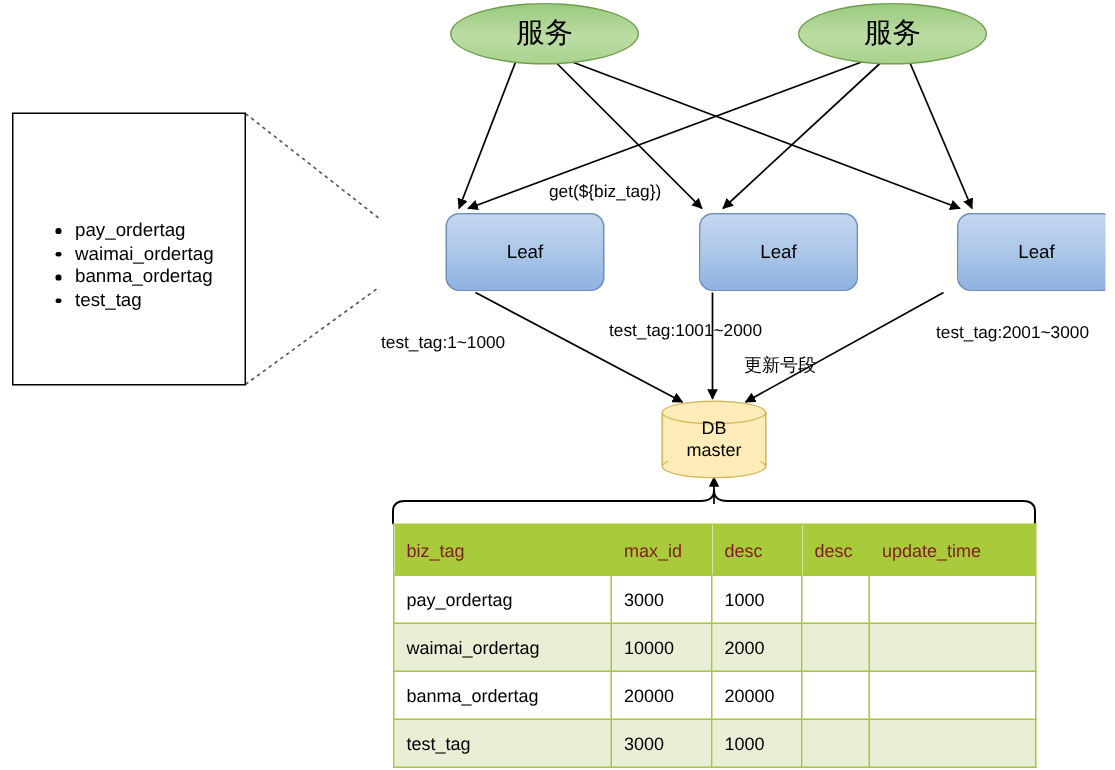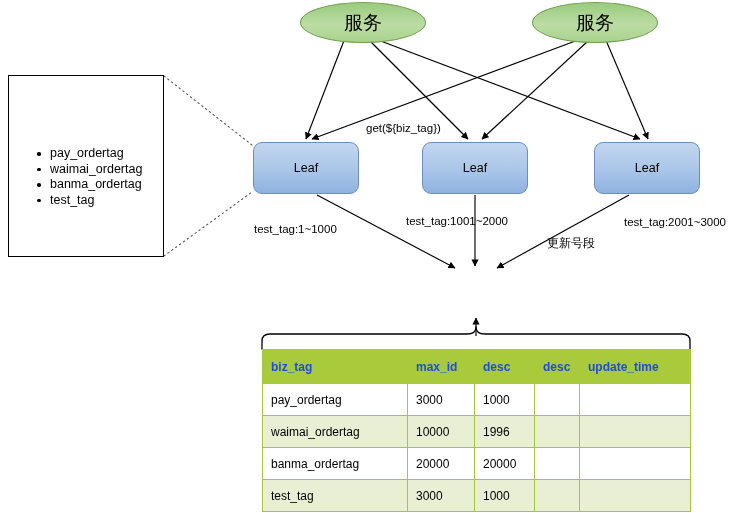--- a/index.html
+++ b/index.html
@@ -44,20 +44,21 @@
     font-size: 19px;
     line-height: 1;
   }
 
   .leaf-box {
     border-radius: 9px;
     border: 1px solid #6C8EBF;
     background: linear-gradient(to bottom, #C2D6EF 0%, #AFC9EA 45%, #8FB2E0 100%);
     color: #000000;
     font-size: 12.5px;
+    margin-left: 44px;
   }
 
   .db-cylinder {
     color: #000000;
     font-size: 12px;
     line-height: 1.25;
   }
   .db-cylinder .cyl-body {
     position: absolute;
     left: 0;
@@ -158,22 +159,22 @@
     border: 1px solid #A6C63B;
     padding: 0 8px;
     height: 31px;
     text-align: left;
     font-weight: normal;
     overflow: hidden;
     white-space: nowrap;
   }
   table.data-table thead th {
     background: #A9CB3B;
-    color: #1d4ed8;
-    font-weight: bold;
+    color: #7f1d1d;
+    font-weight: normal;
     height: 33px;
     border-color: #A9CB3B;
   }
   table.data-table tbody tr.odd td {
     background: #ffffff;
   }
   table.data-table tbody tr.even td {
     background: #E9EFD5;
   }
 </style>
@@ -228,39 +229,48 @@
   </div>
 
   <div class="node leaf-box" style="left:422px; top:142px; width:106px; height:52px;">
     <span>Leaf</span>
   </div>
 
   <div class="node leaf-box" style="left:594px; top:142px; width:106px; height:52px;">
     <span>Leaf</span>
   </div>
 
+  <div class="node db-cylinder" style="left:441px; top:267px; width:70px; height:52px;">
+    <div class="cyl-body"></div>
+    <div class="cyl-bottom"></div>
+    <div class="cyl-top"></div>
+    <div class="cyl-label">
+      <div>DB</div>
+      <div>master</div>
+    </div>
+  </div>
 
   <div class="tag-box" style="left:8px; top:75px; width:156px; height:182px;">
     <ul>
       <li>pay_ordertag</li>
       <li>waimai_ordertag</li>
       <li>banma_ordertag</li>
       <li>test_tag</li>
     </ul>
   </div>
 
   <div class="edge-label" style="left:366px; top:84px;margin-top:39px;">get(${biz_tag})</div>
 
   <div class="edge-label" style="left:254px; top:224px;">test_tag:1~1000</div>
 
   <div class="edge-label" style="left:396px; top:216px;margin-left:10px;">test_tag:1001~2000</div>
 
   <div class="edge-label" style="left:624px; top:217px;">test_tag:2001~3000</div>
 
-  <div class="edge-label cjk" style="left:547px; top:237px;">更新号段</div>
+  <div class="edge-label cjk" style="left:496px; top:237px;">更新号段</div>
 
   <div class="data-table-wrap" style="left:262px; top:349px; width:428px;">
     <table class="data-table">
       <colgroup>
         <col style="width:145px">
         <col style="width:67px">
         <col style="width:60px">
         <col style="width:45px">
         <col style="width:111px">
       </colgroup>
@@ -277,21 +287,21 @@
         <tr class="odd">
           <td>pay_ordertag</td>
           <td>3000</td>
           <td>1000</td>
           <td></td>
           <td></td>
         </tr>
         <tr class="even">
           <td>waimai_ordertag</td>
           <td>10000</td>
-          <td>1996</td>
+          <td>2000</td>
           <td></td>
           <td></td>
         </tr>
         <tr class="odd">
           <td>banma_ordertag</td>
           <td>20000</td>
           <td>20000</td>
           <td></td>
           <td></td>
         </tr>

